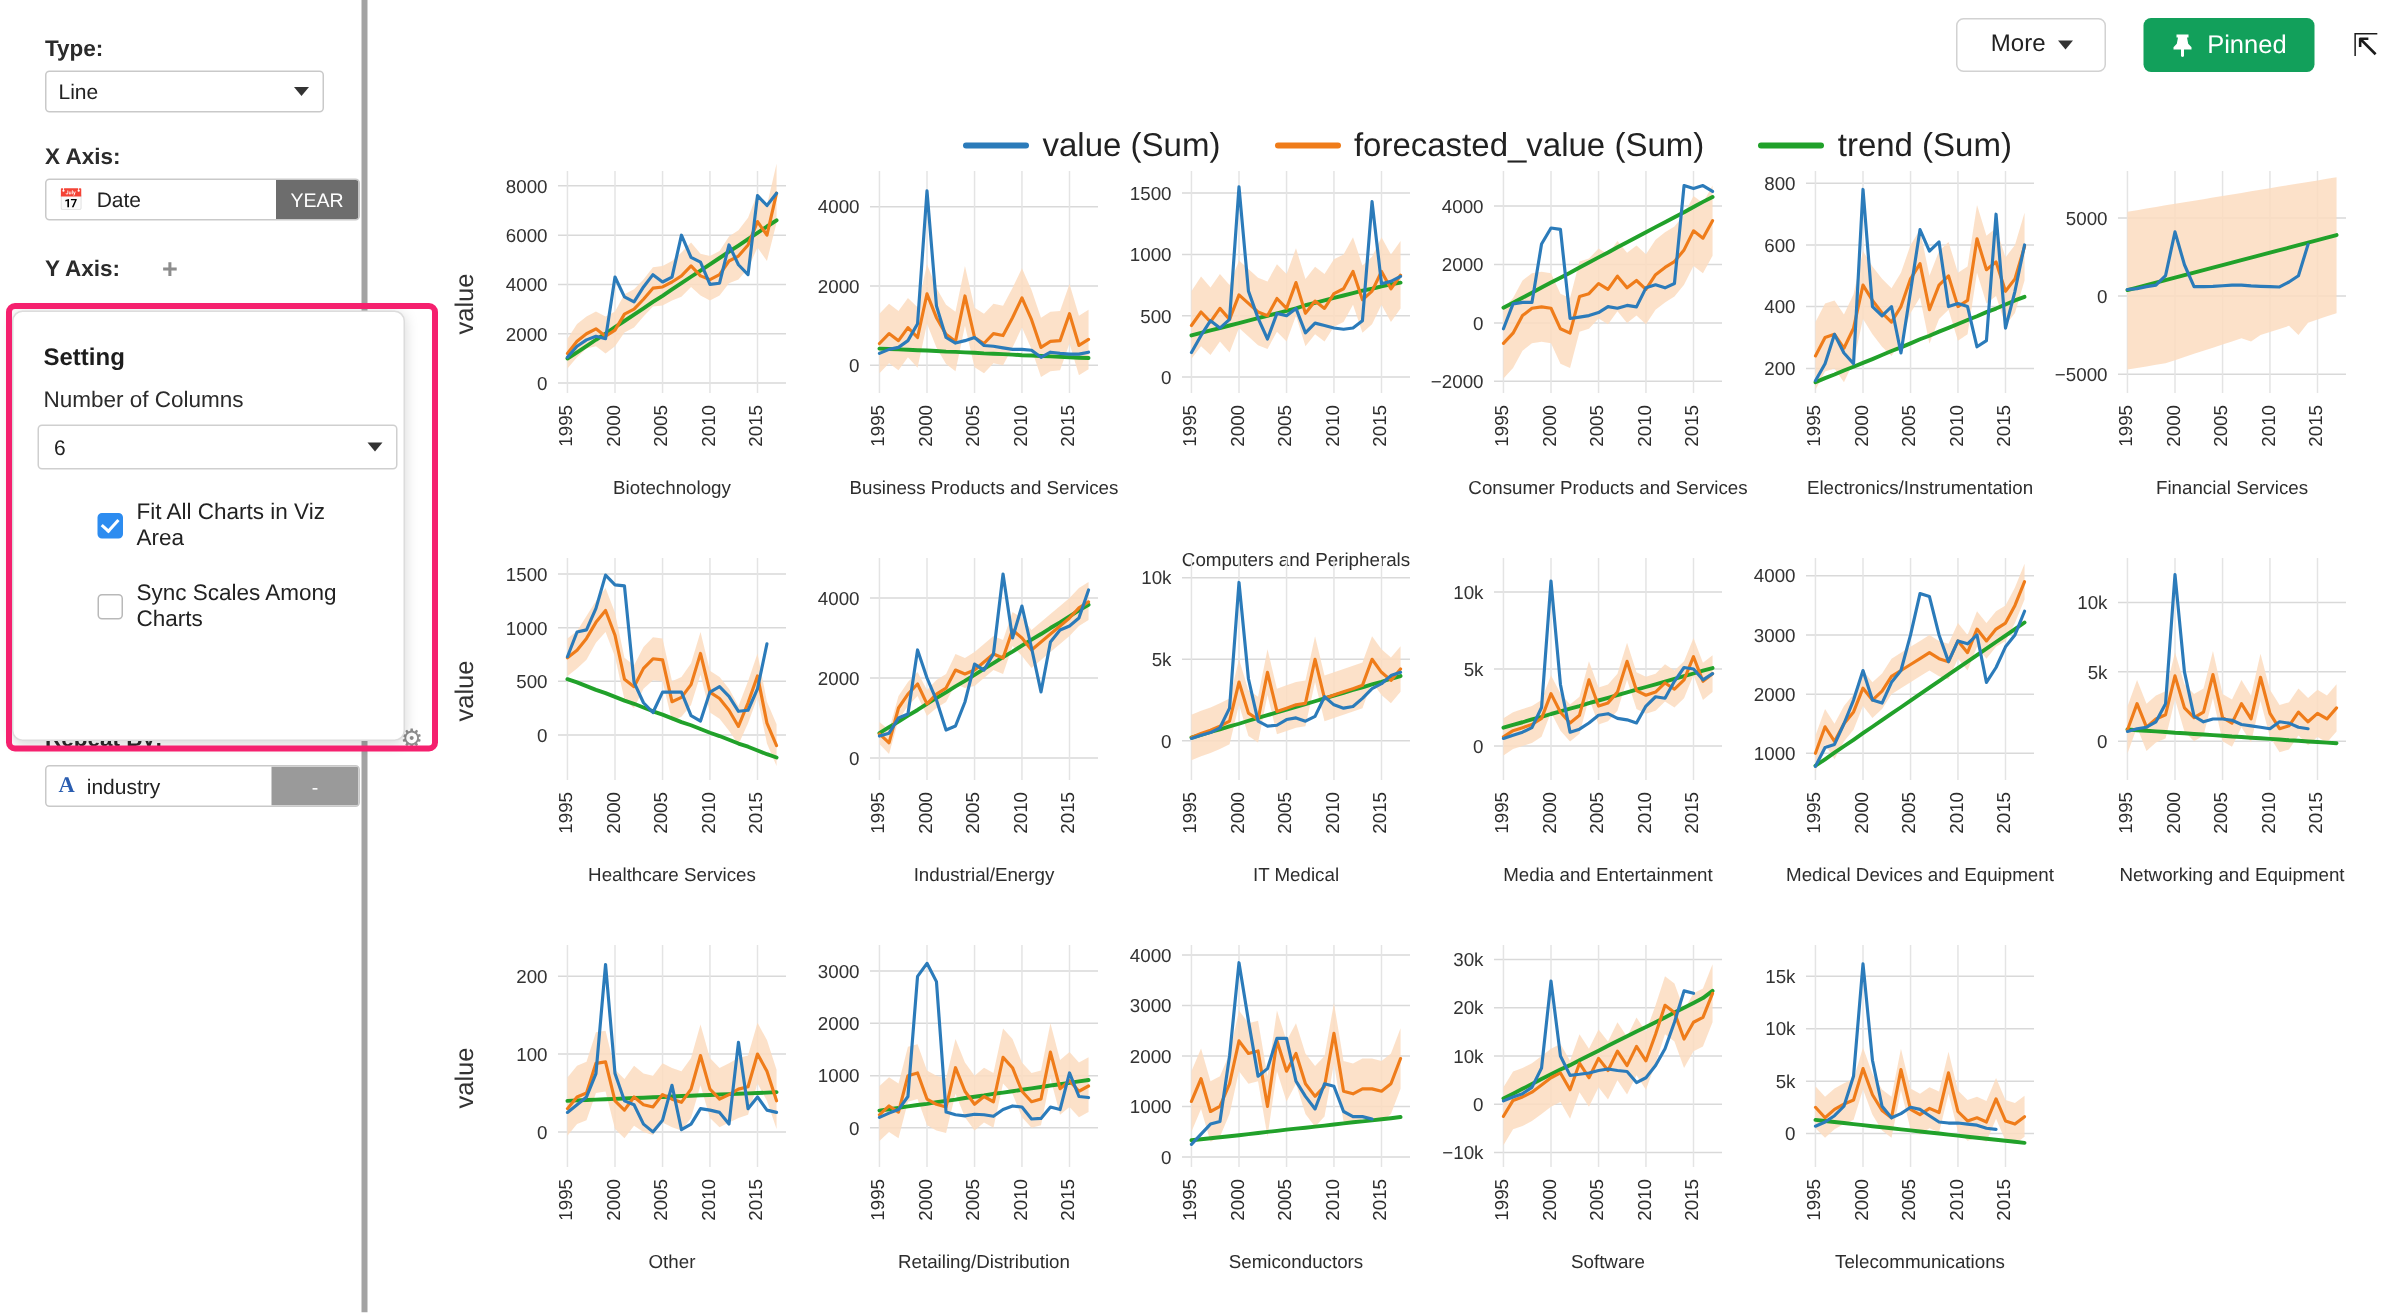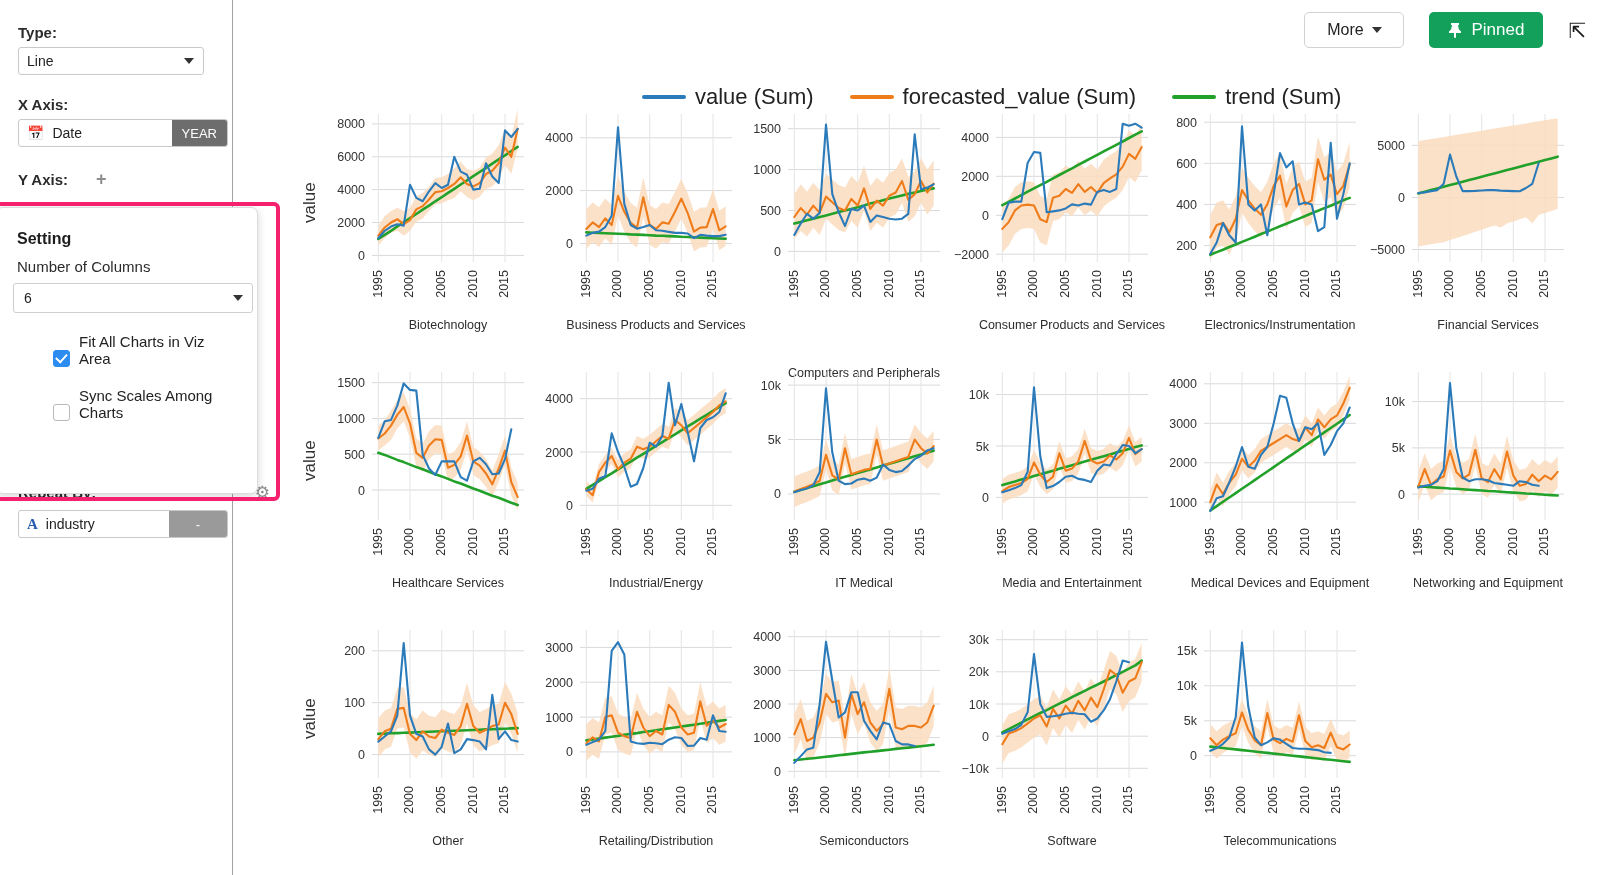--- a/index.html
+++ b/index.html
@@ -7,22 +7,22 @@
     margin: 0; padding: 0;
     width: 1600px; height: 875px;
     background: #ffffff;
     font-family: "Liberation Sans", sans-serif;
     overflow: hidden;
   }
   #root { position: relative; width: 1600px; height: 875px; background:#fff; }
 
   
   #left-panel {
-    position:absolute; left:0; top:0; width:233px; height:875px;
-    border-right:1px solid #a3a3a3; background:#fff;
+    position:absolute; left:12px; top:0; width:233px; height:875px;
+    border-right:4px solid #a3a3a3; background:#fff;
   }
   .field-label {
     font-size:15px; font-weight:bold; color:#2b2b2b;
     margin:0 0 6px 0; display:block;
   }
   .row { position:absolute; left:18px; }
 
   .select-box {
     width:186px; height:28px; border:1px solid #c9c9c9; border-radius:3px;
     background:#fff; display:flex; align-items:center; padding:0 8px;
@@ -62,21 +62,21 @@
     background:#fff; border:1px solid #dcdcdc; border-radius:7px;
     box-shadow:0 2px 9px rgba(0,0,0,.17); z-index:35; padding:22px 20px 0 20px;
   }
   #settings-popover .title { font-size:16px; font-weight:bold; color:#1d1d1d; margin:0 0 10px 0;}
   #settings-popover .sub { font-size:15px; color:#2b2b2b; margin:0 0 8px 0;}
   .pop-select {
     width:240px; height:30px; border:1px solid #cfcfcf; border-radius:3px;
     background:#fff; display:flex; align-items:center; padding:0 10px;
     font-size:14px; color:#222; position:relative; margin-left:-4px;
   }
-  .chk-row { display:flex; align-items:flex-end; gap:9px; margin-top:20px; margin-left:-4px;padding-left:40px; }
+  .chk-row { display:flex; align-items:center; gap:9px; margin-top:20px; margin-left:-4px;padding-left:40px; }
   .chk {
     width:17px; height:17px; border-radius:3px; border:1px solid #b9b9b9;
     background:#fff; display:flex; align-items:center; justify-content:center;
     flex:none;
   }
   .chk.checked { background:#2d8cf0; border-color:#2d8cf0; }
   .chk.checked::after {
     content:""; width:5px; height:9px; border:solid #fff;
     border-width:0 2px 2px 0; transform:rotate(42deg) translate(-1px,-1px);
   }

